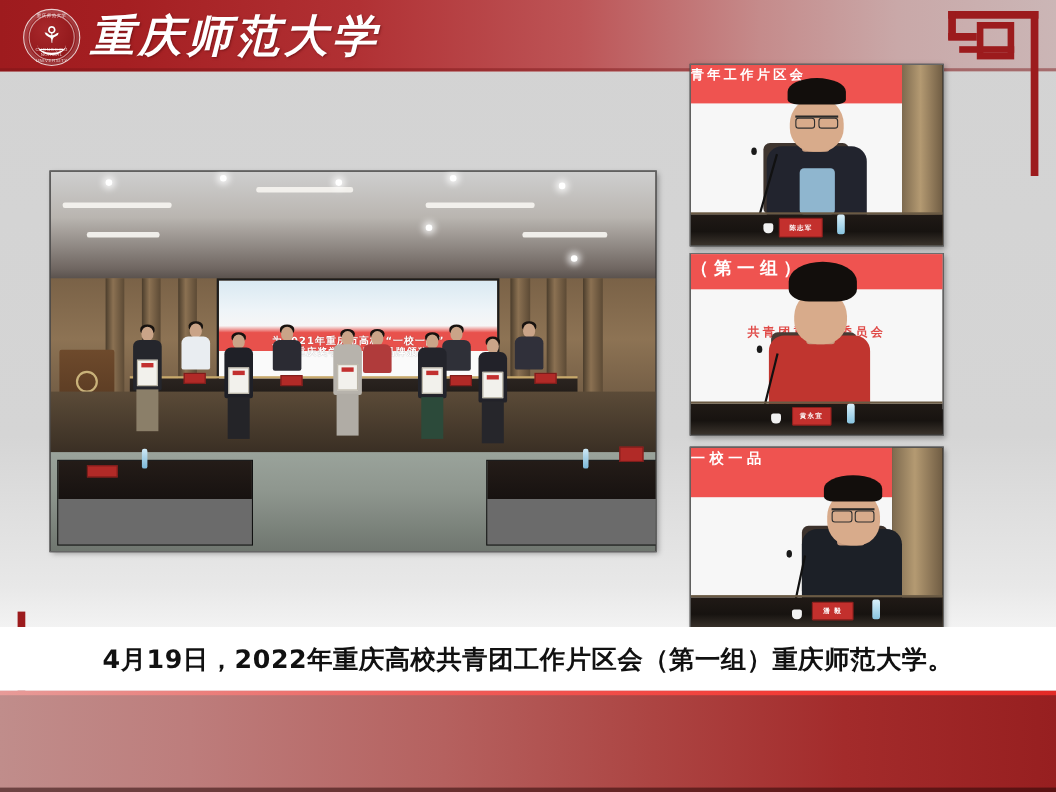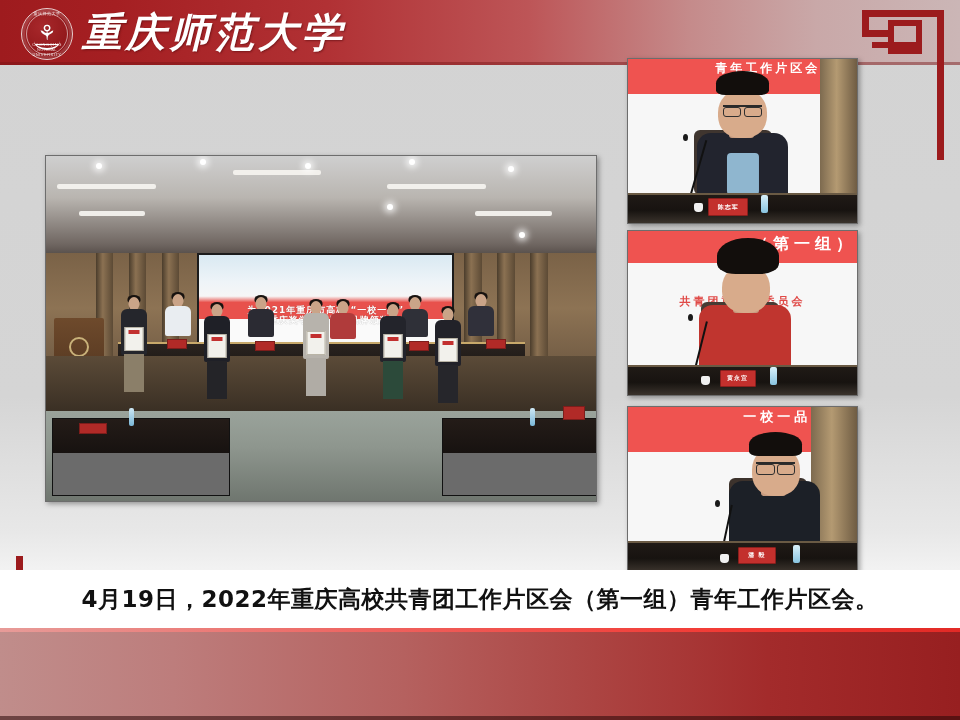--- a/index.html
+++ b/index.html
@@ -183,21 +183,21 @@
   .hall .bottle{position:absolute;width:5px;height:18px;background:linear-gradient(to bottom,#cfe9f5,#7ab7d8);border-radius:2px;}
 
   
   .spk{position:absolute;inset:0;background:#1d1a17;}
   .spk .bg-screen{
     position:absolute;left:0;top:0;width:84%;height:83%;
     background:#f7f7f7;
   }
   .spk .bg-red{position:absolute;left:0;top:0;width:100%;background:#ef5350;}
   .spk .bg-title{
-    position:absolute;left:0;width:100%;text-align:right;white-space:nowrap;
+    position:absolute;left:0;width:100%;text-align:left;white-space:nowrap;
     color:#ffffff;font-weight:700;font-family:"DejaVu Sans","Liberation Sans",sans-serif;
   }
   .spk .bg-sub{
     position:absolute;left:0;width:100%;text-align:center;white-space:nowrap;
     color:#e04a47;font-weight:700;font-family:"DejaVu Sans","Liberation Sans",sans-serif;
   }
   .spk .wall-r{position:absolute;right:0;top:0;width:16%;height:100%;
     background:linear-gradient(to right,#7d6a4f,#b49a72 45%,#6f5c43);}
   .spk .table{
     position:absolute;left:0;bottom:0;width:100%;height:17%;
@@ -468,18 +468,18 @@
       <div class="mic" style="left:41%;bottom:15%;height:26%;transform:rotate(12deg);"></div>
       <div class="mic-head" style="left:38%;bottom:39%;"></div>
       <div class="table"></div>
       <div class="cup" style="left:40%;bottom:5%;"></div>
       <div class="water" style="left:72%;bottom:5%;"></div>
       <div class="plate" style="left:48%;bottom:4%;width:36px;height:15px;">潘  毅</div>
     </div>
   </div>
 
   <div class="caption-band">
-    <div class="caption-text">4月19日，2022年重庆高校共青团工作片区会（第一组）青年工作片区会。</div>
+    <div class="caption-text">4月19日，2022年重庆高校共青团工作片区会（第一组）重庆师范大学。</div>
   </div>
 
   <div class="bottom-band"></div>
 
 </div>
 
 </body></html>

